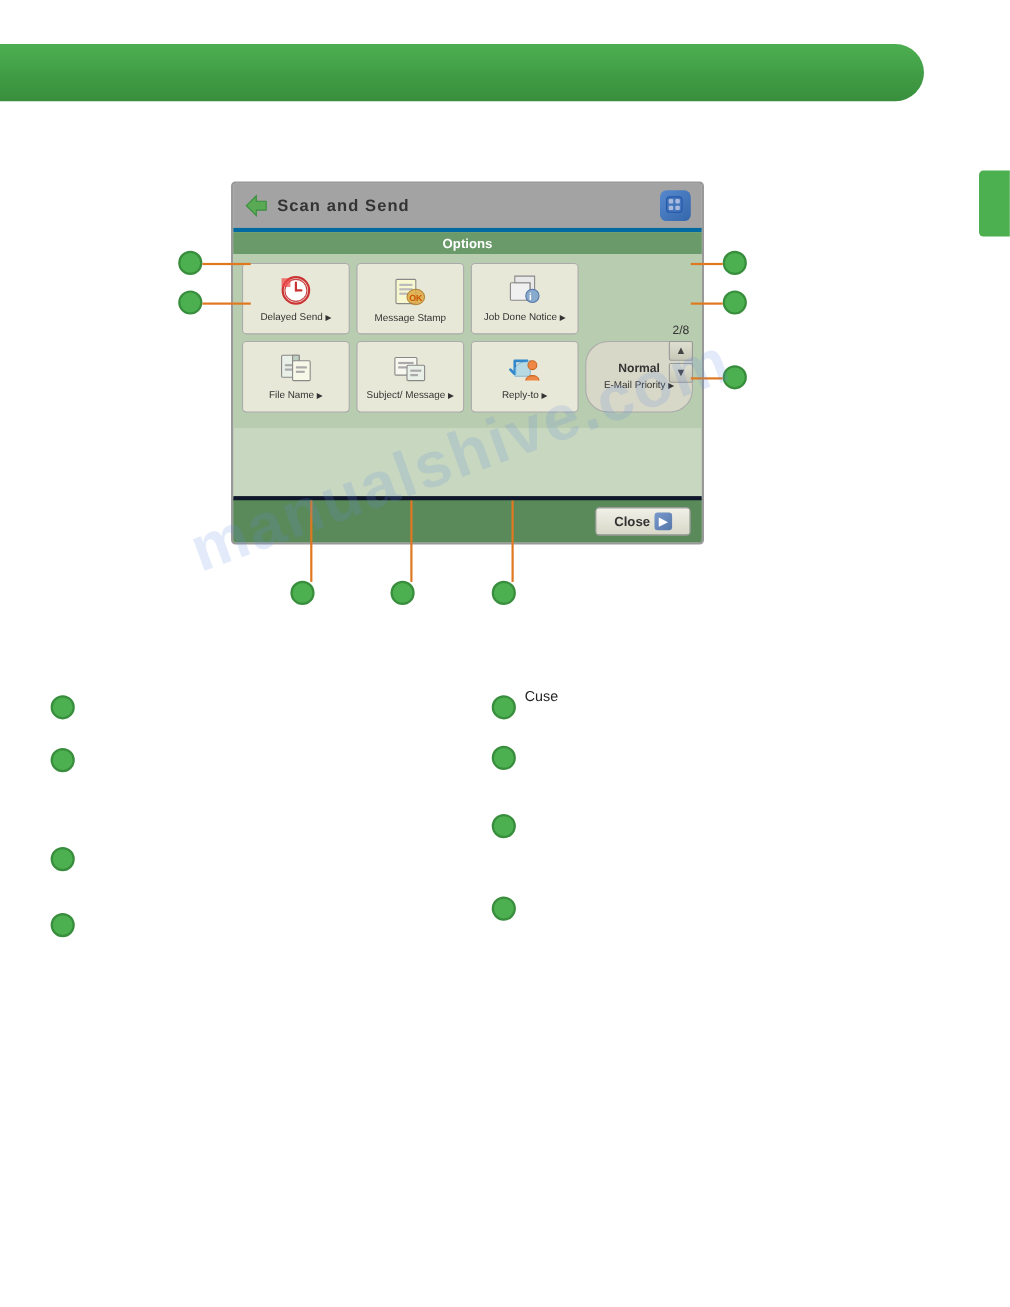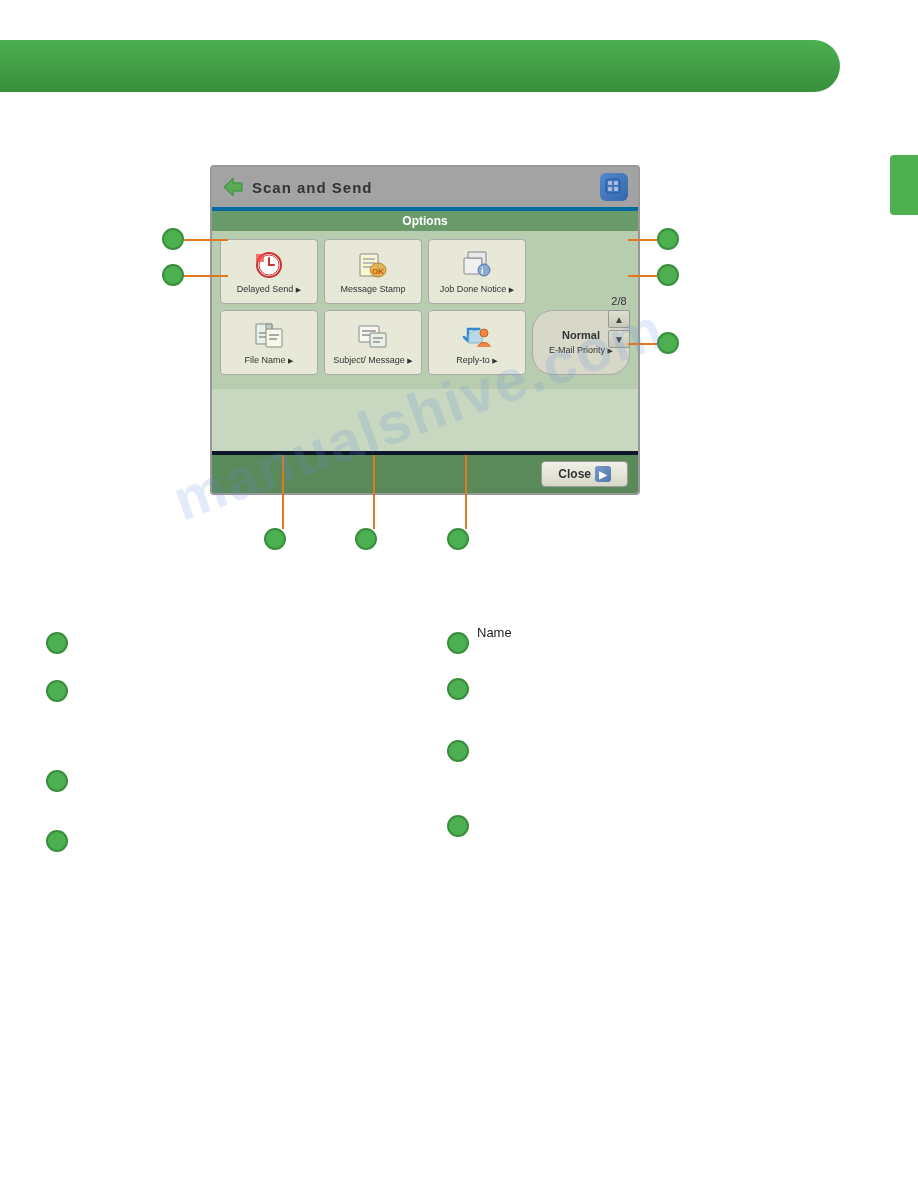--- a/index.html
+++ b/index.html
@@ -417,18 +417,18 @@
 
 <div style="position:absolute; top:625px; left:76px;">
   <div style="margin-bottom:40px; font-size:13px; color:#222;"></div>
   <div style="margin-bottom:76px; font-size:13px; color:#222;"></div>
   <div style="margin-bottom:52px; font-size:13px; color:#222;"></div>
   <div style="font-size:13px; color:#222;"></div>
 </div>
 
 <div style="position:absolute; top:625px; left:477px;">
   <div style="margin-bottom:36px; font-size:13px; color:#222;">
-    <span>Name</span>
+    <span>Cuse</span>
   </div>
   <div style="margin-bottom:50px; font-size:13px; color:#222;"></div>
   <div style="margin-bottom:64px; font-size:13px; color:#222;"></div>
   <div style="font-size:13px; color:#222;"></div>
 </div>
 
 </body></html>

